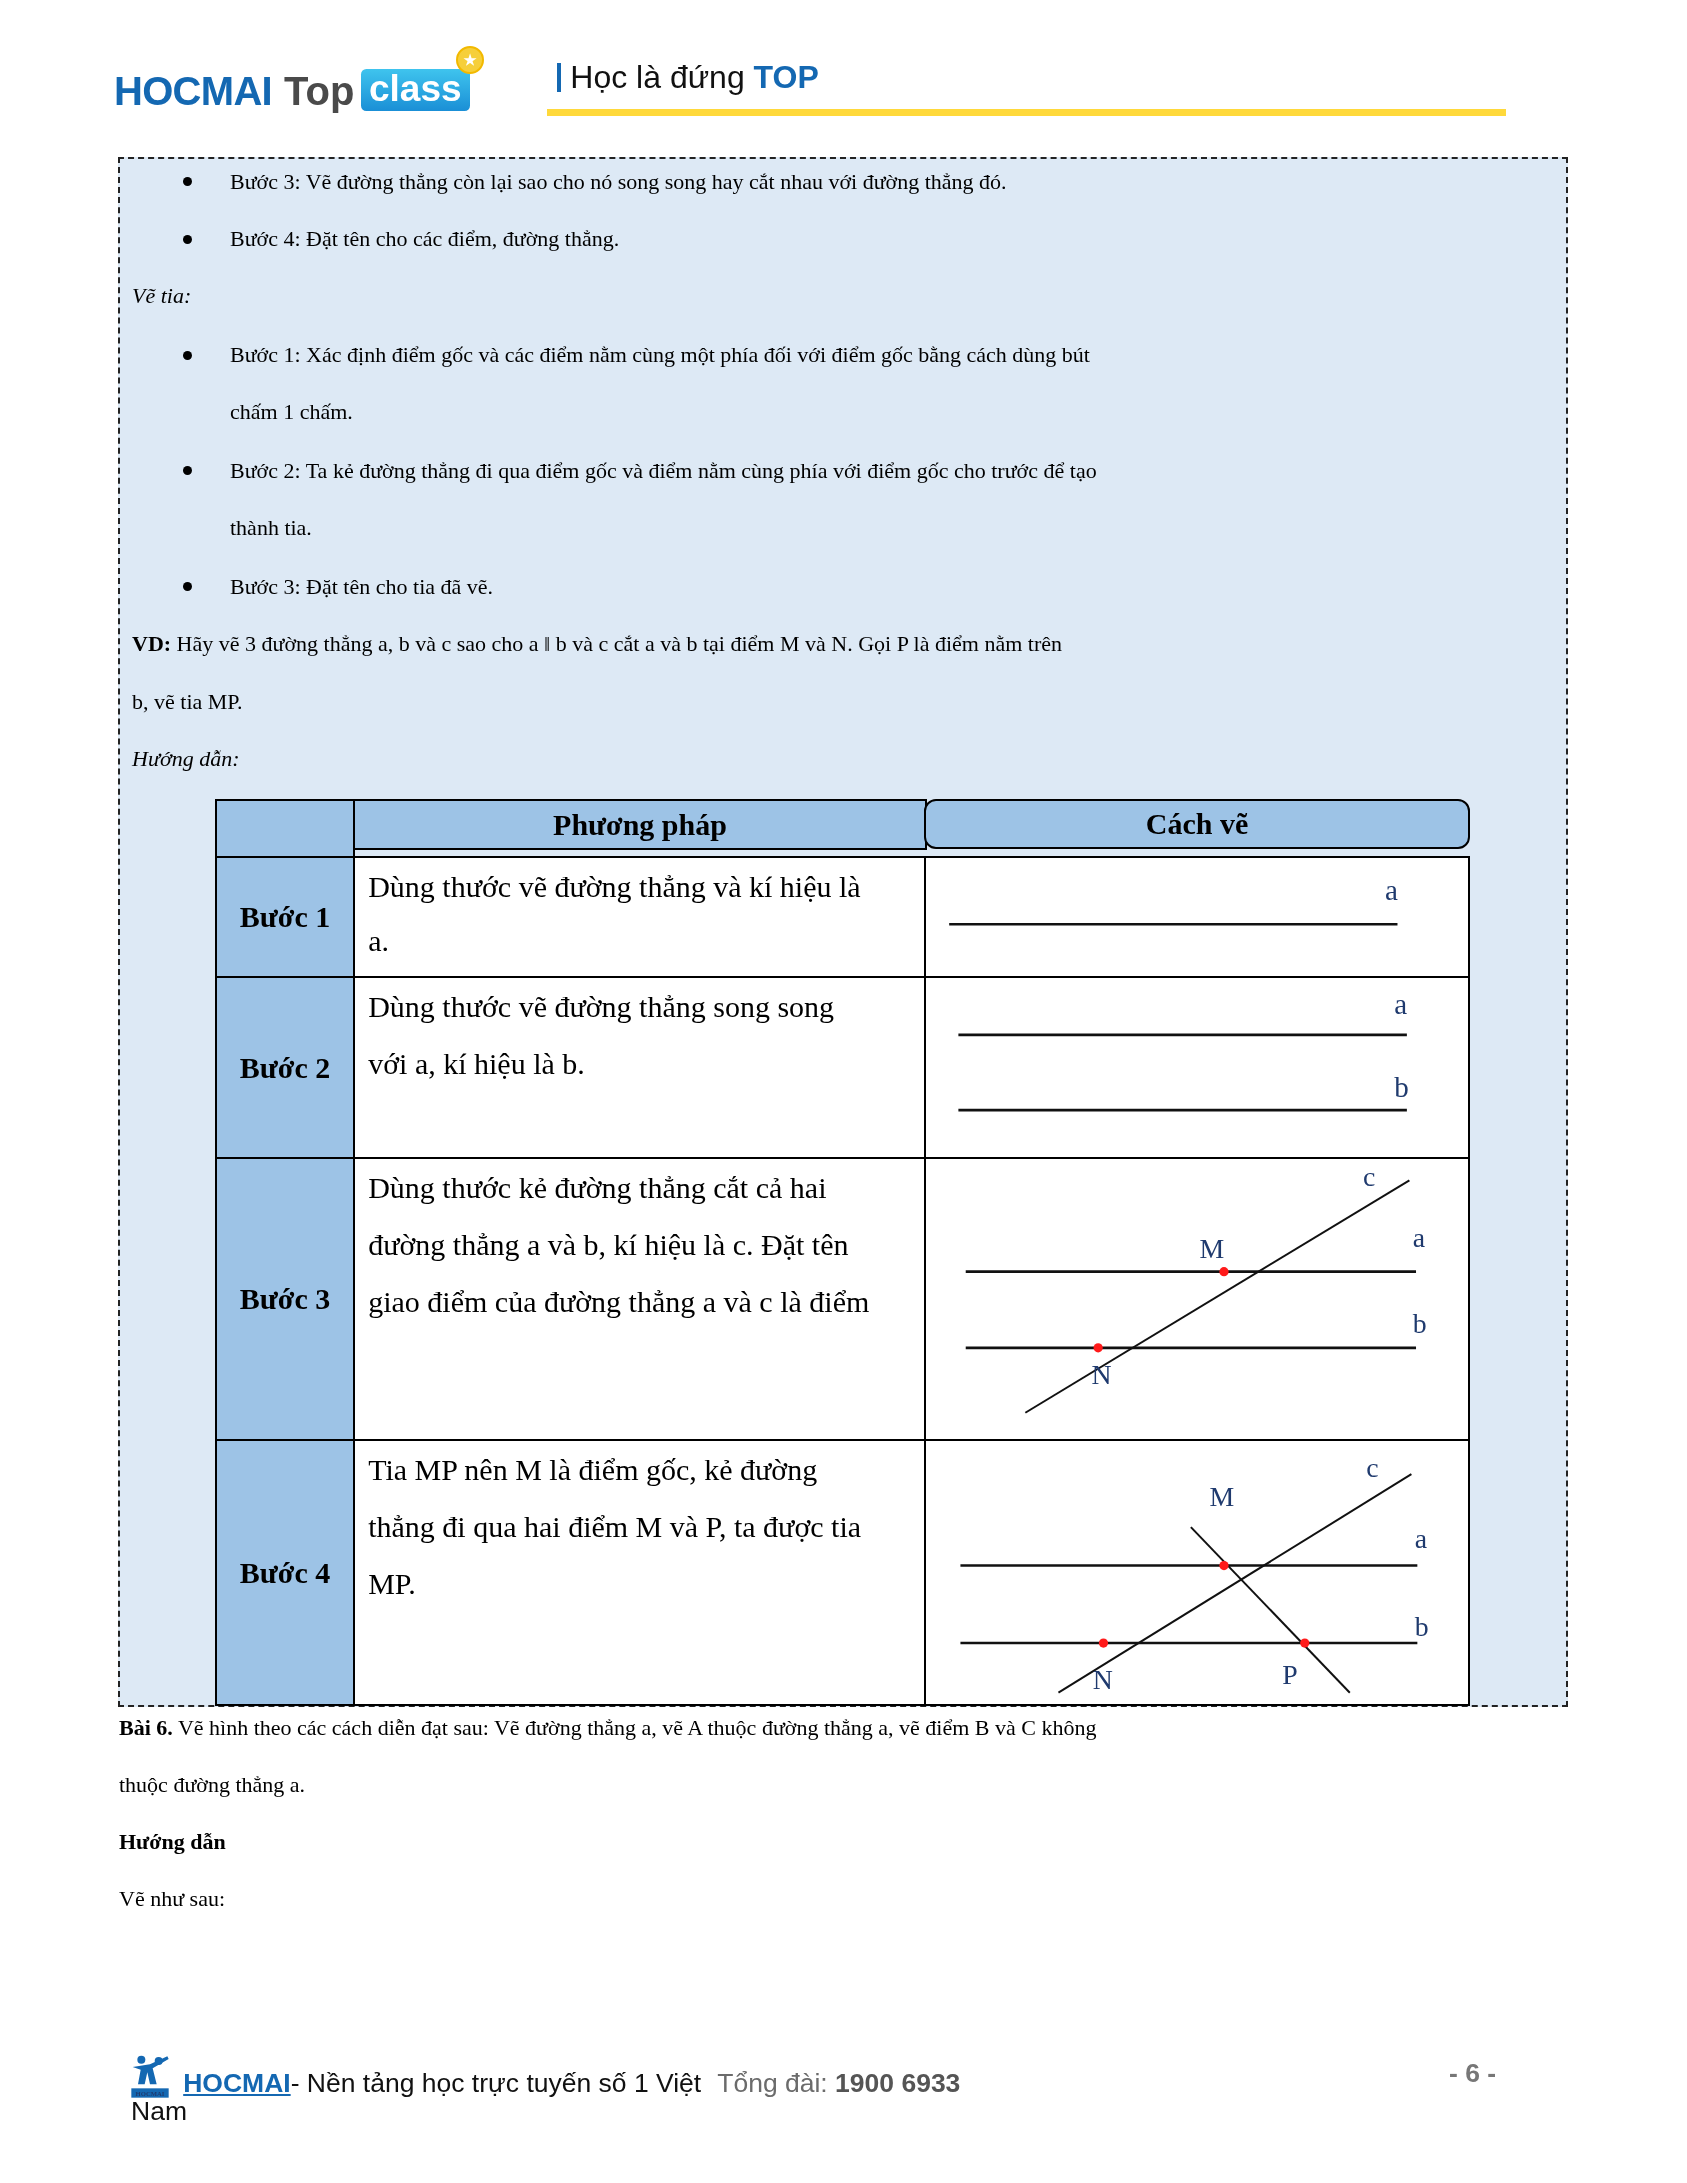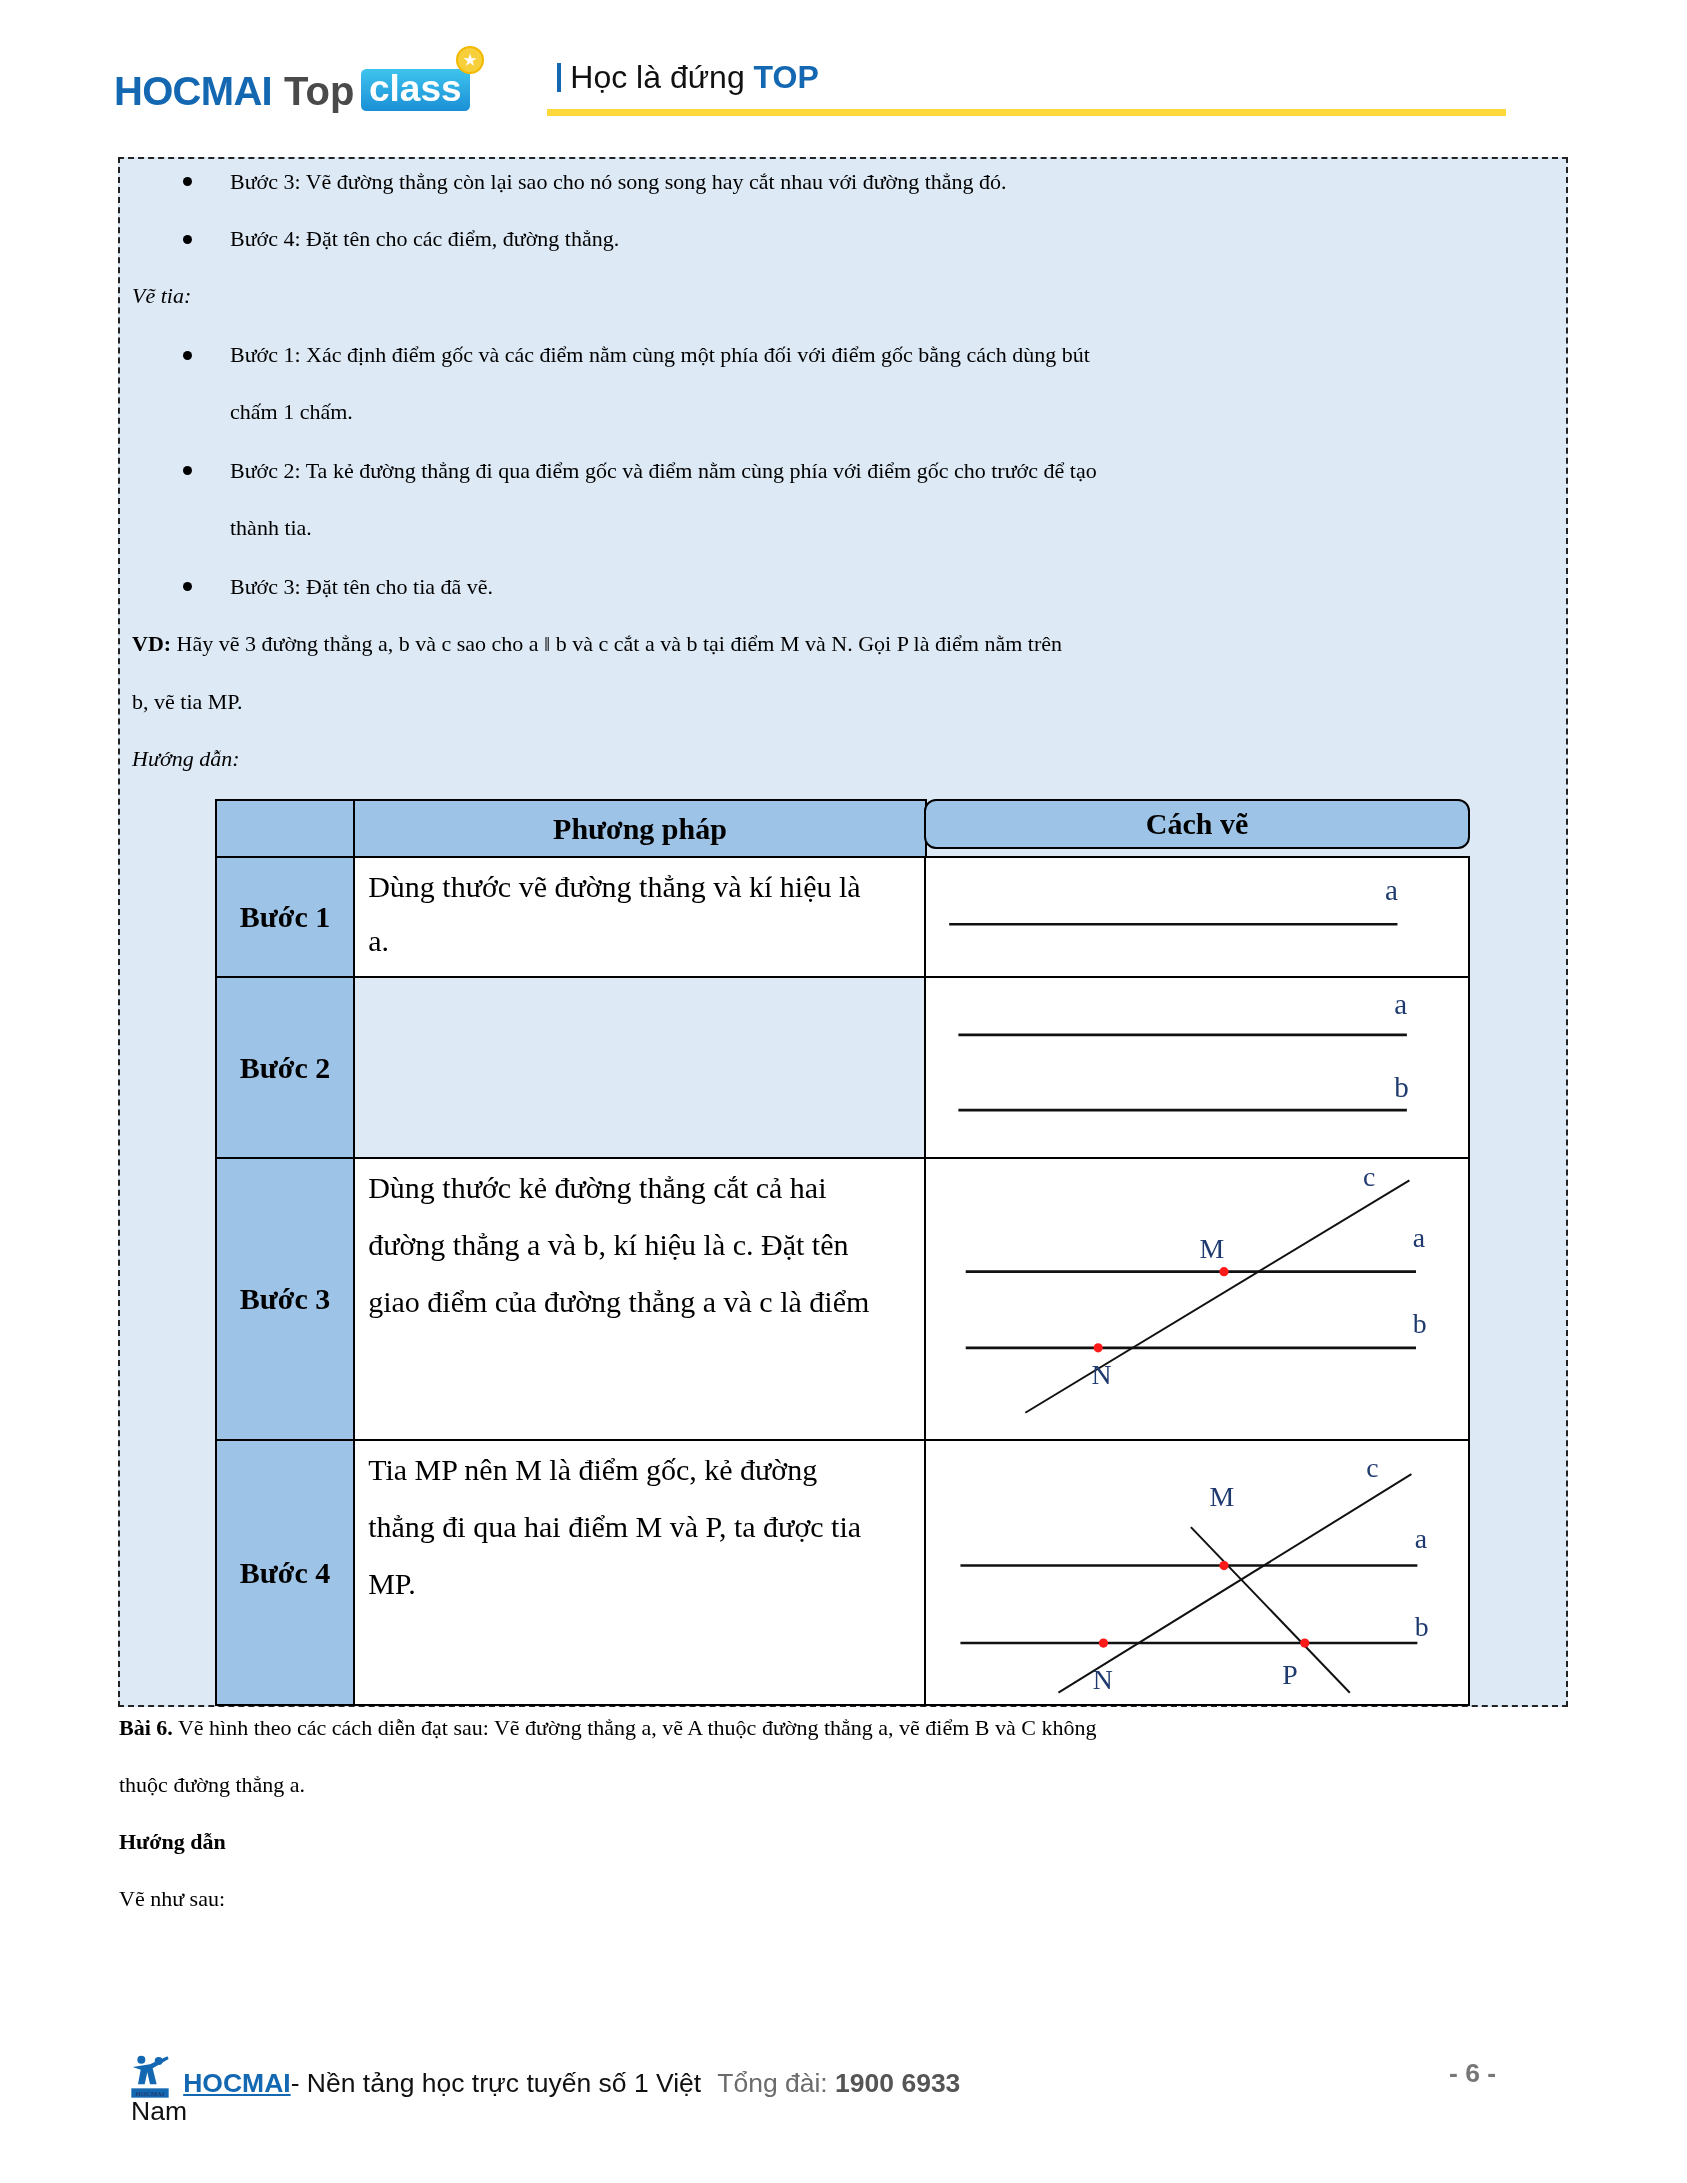--- a/index.html
+++ b/index.html
@@ -81,36 +81,40 @@
 
 <div class="abs line" style="left:132px; top:627px;">
   <span class="bold">VD:</span> <span>Hãy vẽ 3 đường thẳng a, b và c sao cho a ‖ b và c cắt a và b tại điểm M và N. Gọi P là điểm nằm trên</span>
 </div>
 <div class="abs line" style="left:132px; top:685px;">b, vẽ tia MP.</div>
 <div class="abs line ital" style="left:132px; top:742px;">Hướng dẫn:</div>
 
 <div class="abs tbl">
 
   <div class="cell blue" style="left:0; top:0; width:140px; height:59px;"></div>
-  <div class="cell blue hdr" style="left:138px; top:0; width:574px; height:59px;">Phương pháp</div>
+  <div class="cell blue hdr" style="left:138px; top:0; width:574px; height:51px;">Phương pháp</div>
   <div class="cell blue hdr" style="left:709px; top:0; width:546px; height:50px;border-radius:12px;">Cách vẽ</div>
 
   <div class="cell blue stepname" style="left:0; top:57px; width:140px; height:122px;">Bước 1</div>
   <div class="cell white method" style="left:138px; top:57px; width:574px; height:122px; padding-top:0;">
     <span>Dùng thước vẽ đường thẳng và kí hiệu là</span>
     <span style="margin-top:-2.6px;">a.</span>
   </div>
   <div class="cell white" style="left:709px; top:57px; width:546px; height:122px;">
     <svg width="543" height="118" viewBox="0 0 820 178">
       <line x1="35" y1="100" x2="712" y2="100" stroke="#111" stroke-width="4"></line>
       <text x="693" y="63" font-size="44">a</text>
     </svg>
   </div>
 
   <div class="cell blue stepname" style="left:0; top:177px; width:140px; height:183px;">Bước 2</div>
+  <div class="cell white method" style="left:138px; top:177px; width:574px; height:183px;">
+    <span>Dùng thước vẽ đường thẳng song song</span>
+    <span>với a, kí hiệu là b.</span>
+  </div>
   <div class="cell white" style="left:709px; top:177px; width:546px; height:183px;">
     <svg width="543" height="179" viewBox="0 0 820 271">
       <line x1="48" y1="86" x2="727" y2="86" stroke="#111" stroke-width="4"></line>
       <text x="708" y="55" font-size="44">a</text>
       <line x1="48" y1="200" x2="727" y2="200" stroke="#111" stroke-width="4"></line>
       <text x="708" y="180" font-size="44">b</text>
     </svg>
   </div>
 
   <div class="cell blue stepname" style="left:0; top:358px; width:140px; height:284px;">Bước 3</div>

